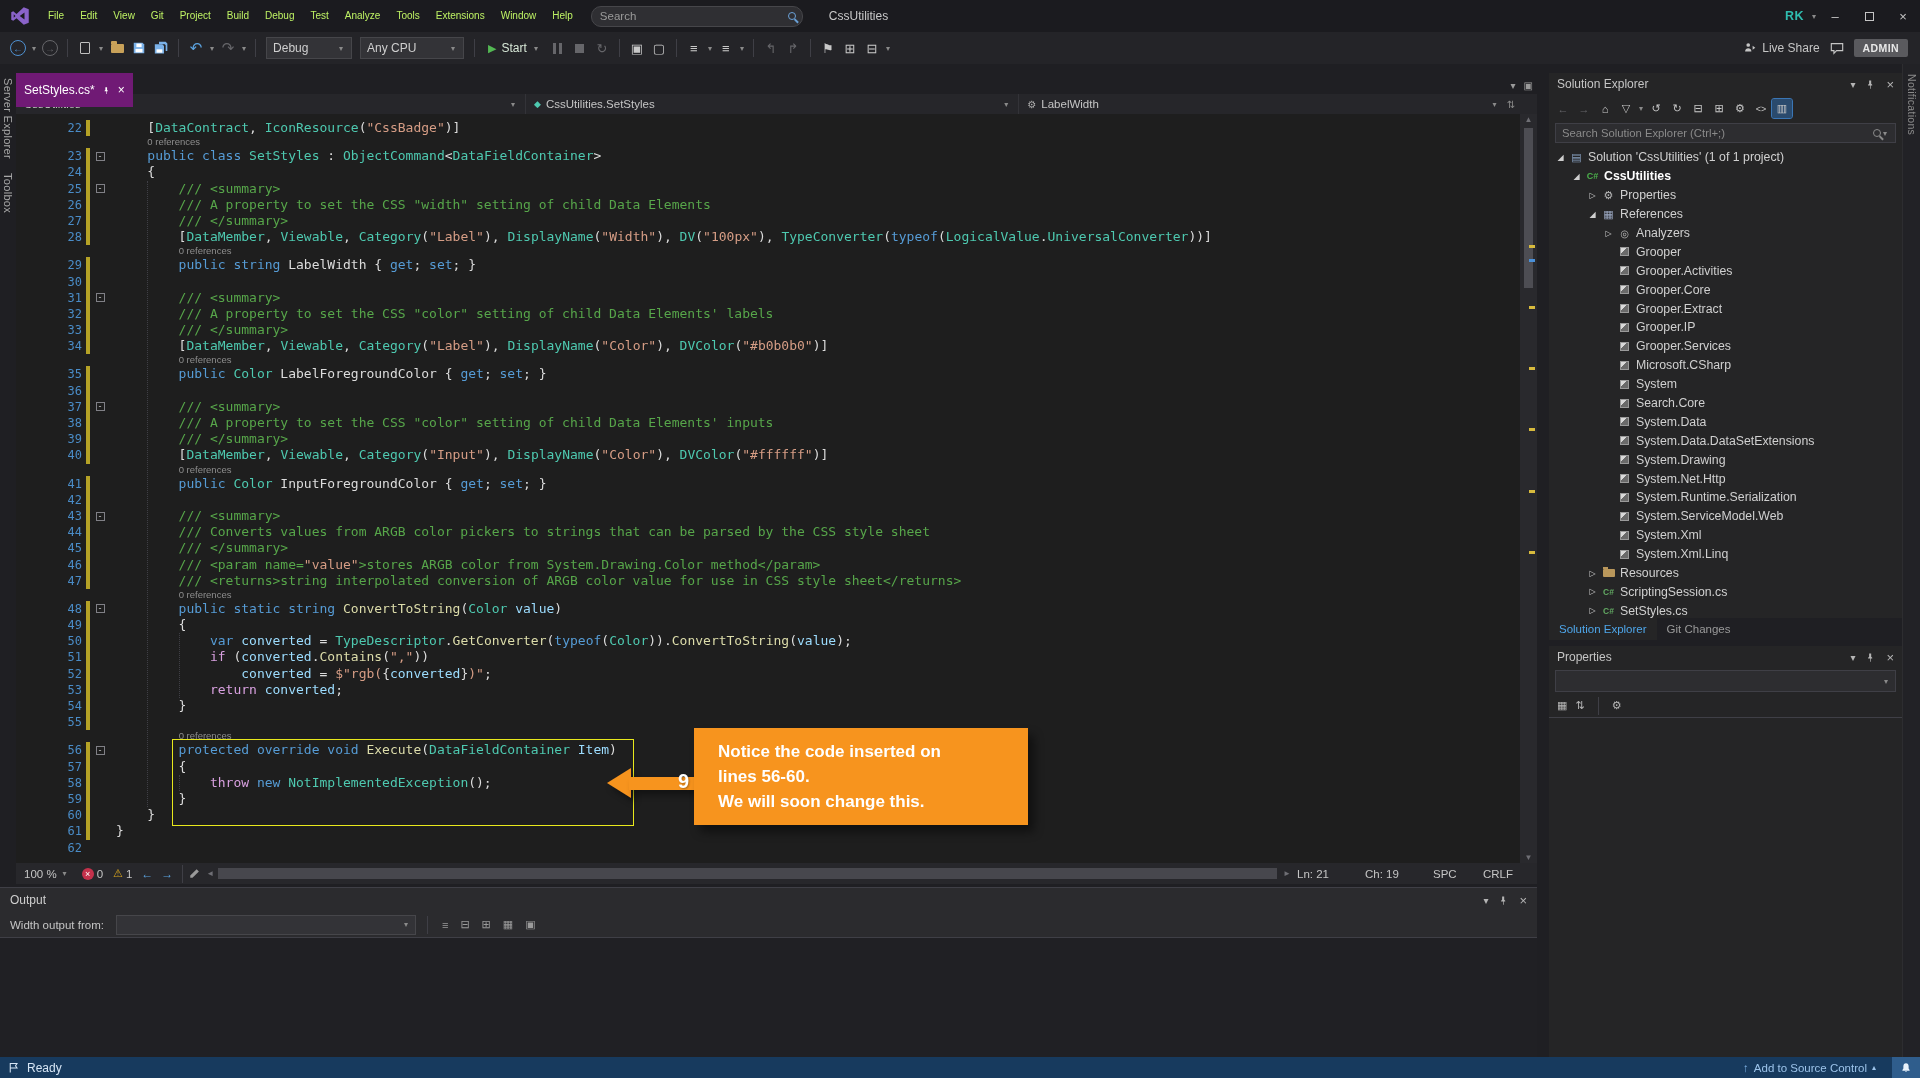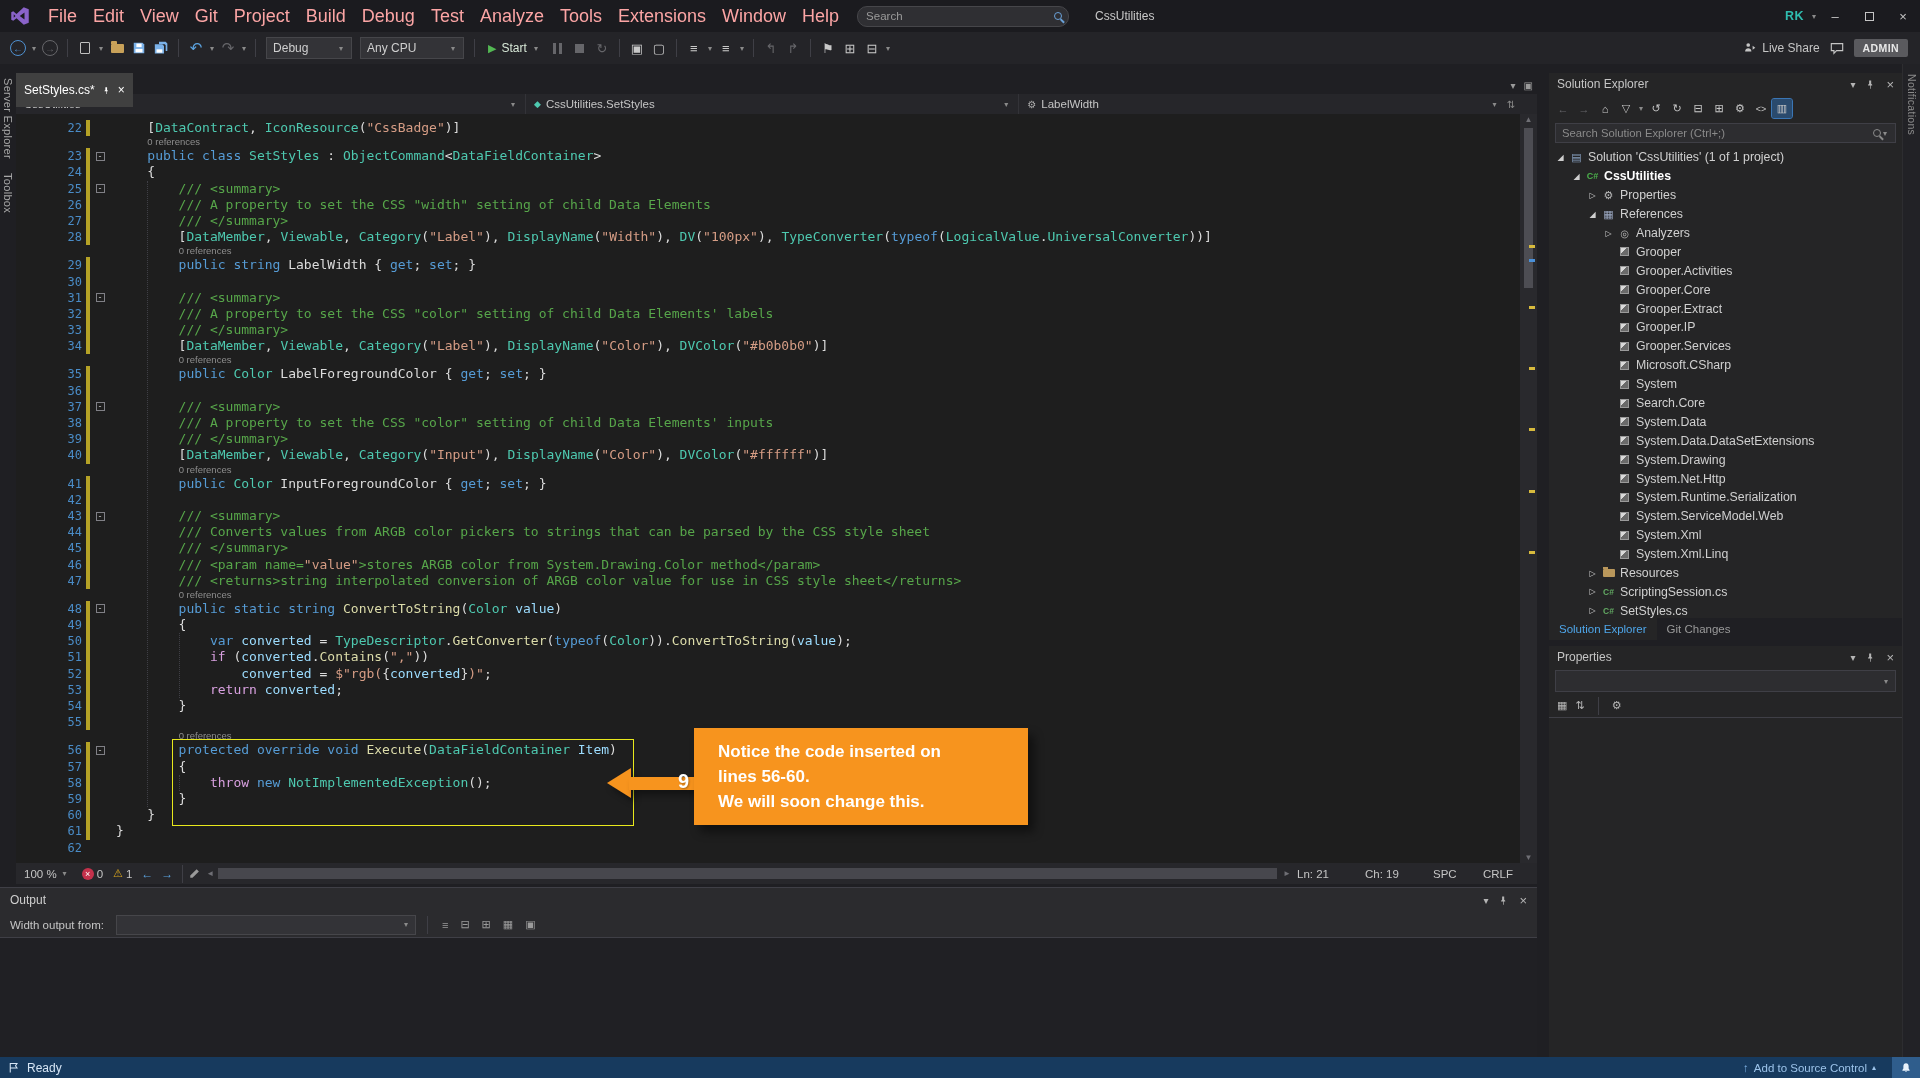--- a/index.html
+++ b/index.html
@@ -3,21 +3,21 @@
 <meta charset="utf-8">
 <style>
 *{box-sizing:border-box;margin:0;padding:0}
 body{background:#101012;font-family:"Liberation Sans",sans-serif;-webkit-font-smoothing:antialiased}
 #app{position:relative;width:1920px;height:1078px;overflow:hidden;background:#1f1f23;color:#ccc;font-size:12px}
 
 
 #titlebar{position:absolute;left:0;top:0;width:1920px;height:32px;background:#1b1b1f;display:flex;align-items:center}
 #vs-logo{width:20px;height:20px;margin:0 10px 0 10px;flex:none}
 #menu-bar{display:flex;align-items:center;height:100%}
-.menu-item{padding:0 8px;line-height:32px;color:#fca5a5;font-size:18px;cursor:default}
+.menu-item{padding:0 8px;line-height:32px;color:#bef264;font-size:10px;cursor:default}
 #tb-search{margin-left:10px;width:212px;height:21px;background:#2f2f33;border:1px solid #46464a;border-radius:10px;display:flex;align-items:center;padding:0 6px;color:#9a9a9a;font-size:11.5px}
 #tb-search .sp{flex:1;padding-left:2px}
 #win-title{margin-left:26px;color:#c9c9c9;font-size:12px}
 #tb-right{margin-left:auto;display:flex;align-items:center;height:100%}
 #avatar{color:#2fbdaf;font-weight:bold;font-size:12.5px;letter-spacing:.5px;padding:0 6px}
 .win-btn{width:34px;height:32px;display:flex;align-items:center;justify-content:center;color:#c5c5c5;font-size:13px}
 #maxbox{width:9px;height:9px;border:1px solid #c5c5c5}
 
 
 #toolbar{position:absolute;left:0;top:32px;width:1920px;height:32px;background:#242428;display:flex;align-items:center;padding-left:8px;gap:2px}
@@ -40,21 +40,21 @@
 #live-share{display:flex;align-items:center;gap:5px;color:#c5c5c5;font-size:12px}
 #admin-badge{background:#5a5a5e;color:#e8e8e8;font-size:10.5px;font-weight:bold;padding:3px 9px;border-radius:2px;letter-spacing:.4px}
 
 
 #left-strip{position:absolute;left:0;top:64px;width:16px;height:823px;background:#1f1f23}
 .vtab{writing-mode:vertical-lr;color:#a8a8a8;font-size:11px;margin:14px 0 0 2px;letter-spacing:.3px}
 
 
 #editor-col{position:absolute;left:16px;top:64px;width:1521px;height:820px}
 #tab-row{height:30px;padding-top:9px;display:flex;position:relative}
-#doc-tab{background:#404040;color:#fff;display:flex;align-items:center;gap:7px;padding:12px 8px;font-size:12px;height:34px}
+#doc-tab{background:#701a75;color:#fff;display:flex;align-items:center;gap:7px;padding:12px 8px;font-size:12px;height:34px}
 .tab-ic{color:#fff;font-size:9px;display:flex;align-items:center}
 #tabwell-icons{position:absolute;right:4px;bottom:3px;display:flex;gap:8px;color:#9a9a9a;font-size:10px}
 #crumb-row{height:20px;background:#26262a;display:flex;align-items:center;font-size:11.5px;color:#c5c5c5}
 .crumb{display:flex;align-items:center;height:100%;padding:0 8px;border-right:1px solid #333338}
 .crumb .caret{margin-left:auto}
 .crumb-ic{margin-right:5px;font-size:9px}
 #crumb-1{width:515px}#crumb-2{width:498px}#crumb-3{width:492px}
 #crumb-extra{margin-left:auto;padding-right:22px;color:#8a8a8a;font-size:10px}
 
 #code-area{position:relative;height:749px;background:#1e1e1e;overflow:hidden}

